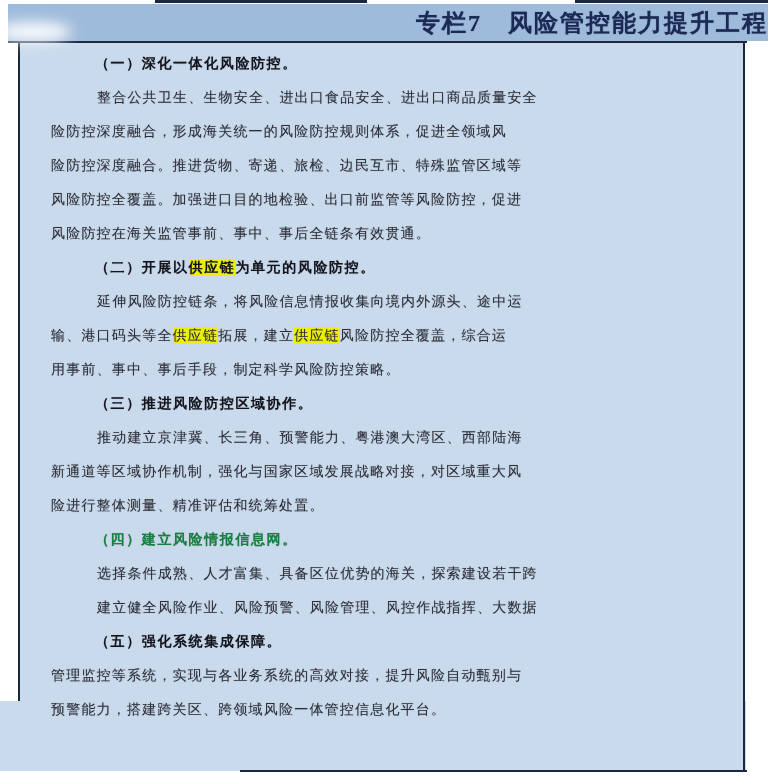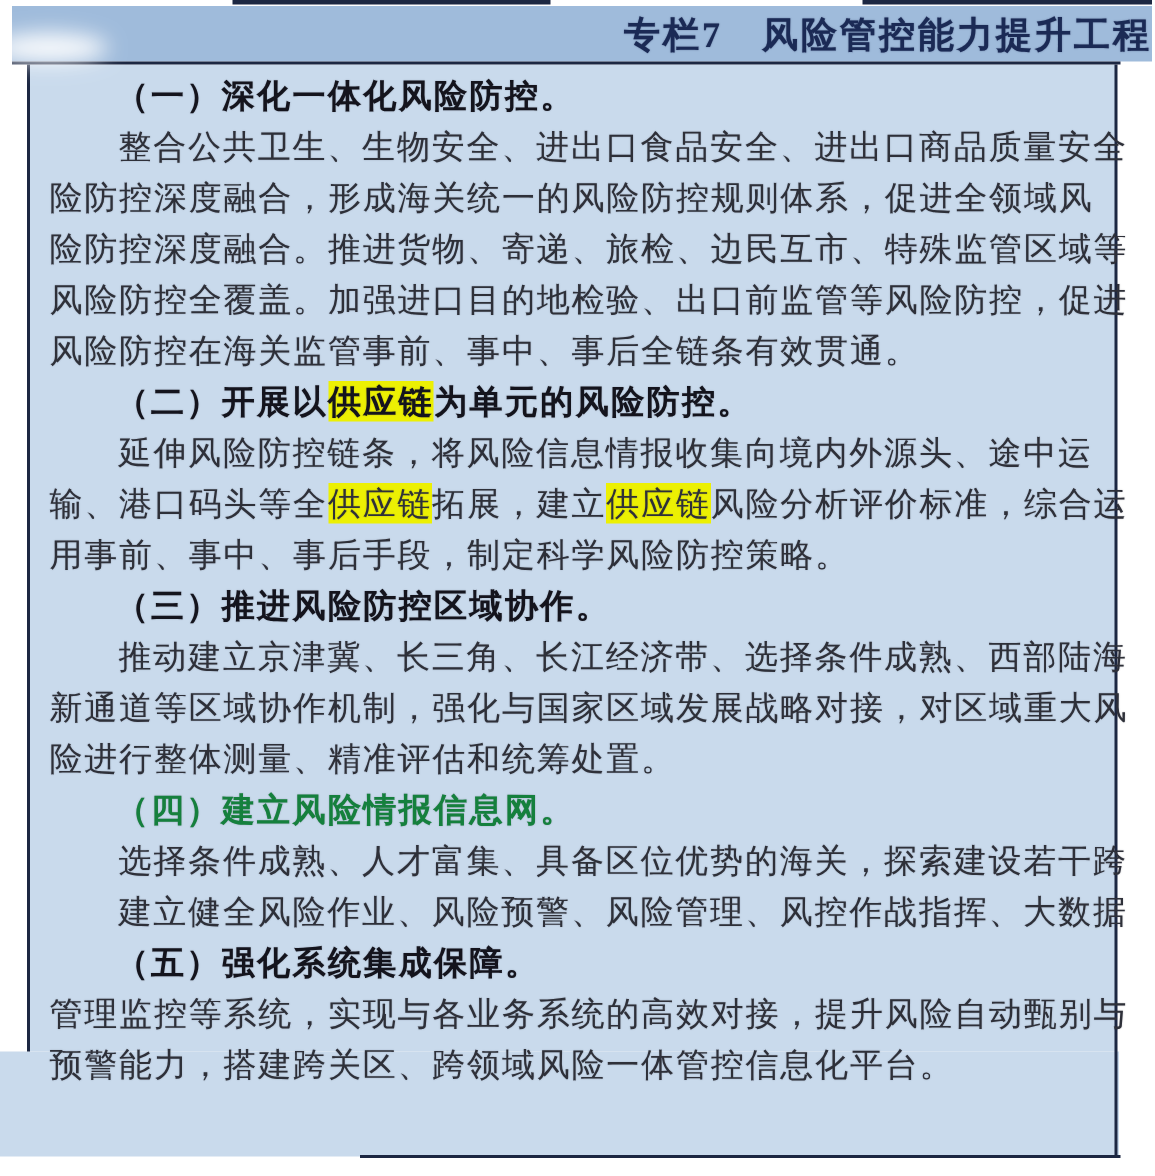--- a/index.html
+++ b/index.html
@@ -25,22 +25,22 @@
   .content-bg-shifted{position:absolute;left:0;top:701px;width:746px;height:70px;}
   .border-left{position:absolute;left:18px;top:43px;width:2px;height:658px;}
   .border-right{position:absolute;left:743px;top:43px;width:2px;height:729px;}
   .border-bottom{position:absolute;left:240px;top:770px;width:507px;height:2px;}
   .smudge{
     position:absolute;left:-6px;top:22px;width:78px;height:20px;
     background:#ffffff;border-radius:50%;filter:blur(7px);opacity:.95;
   }
   
   .text-area{
-    position:absolute;left:33px;top:47px;width:708px;
-    font-size:22px;letter-spacing:1.2px;
+    position:absolute;left:51px;top:47px;width:708px;
+    font-size:14px;letter-spacing:1.2px;
     text-shadow:0 0 1px rgba(45,45,60,.35);
   }
   .line{line-height:34px;height:34px;white-space:nowrap;overflow:visible;}
   .line.indent{padding-left:46px;}
   .line.heading{font-weight:bold;letter-spacing:1.6px;padding-left:44px;}
   .hl{padding:1px 0;}
 </style>
 </head>
 <body>
 
@@ -61,24 +61,24 @@
 
 <div class="text-area" id="text-area" style="color: rgb(46, 48, 57);">
     <div class="line heading" style="color: rgb(20, 20, 29);"><span>（一）深化一体化风险防控。</span></div>
     <div class="line indent"><span>整合公共卫生、生物安全、进出口食品安全、进出口商品质量安全</span></div>
     <div class="line "><span>险防控深度融合，形成海关统一的风险防控规则体系，促进全领域风</span></div>
     <div class="line "><span>险防控深度融合。推进货物、寄递、旅检、边民互市、特殊监管区域等</span></div>
     <div class="line "><span>风险防控全覆盖。加强进口目的地检验、出口前监管等风险防控，促进</span></div>
     <div class="line "><span>风险防控在海关监管事前、事中、事后全链条有效贯通。</span></div>
     <div class="line heading" style="color: rgb(20, 20, 29);"><span>（二）开展以</span><span class="hl" style="background: rgb(236, 240, 3);">供应链</span><span>为单元的风险防控。</span></div>
     <div class="line indent"><span>延伸风险防控链条，将风险信息情报收集向境内外源头、途中运</span></div>
-    <div class="line "><span>输、港口码头等全</span><span class="hl" style="background: rgb(236, 240, 3);">供应链</span><span>拓展，建立</span><span class="hl" style="background: rgb(236, 240, 3);">供应链</span><span>风险分析评价标准，综合运</span></div>
+    <div class="line "><span>输、港口码头等全</span><span class="hl" style="background: rgb(236, 240, 3);">供应链</span><span>拓展，建立</span><span class="hl" style="background: rgb(236, 240, 3);">供应链</span><span>风险防控全覆盖，综合运</span></div>
     <div class="line "><span>用事前、事中、事后手段，制定科学风险防控策略。</span></div>
     <div class="line heading" style="color: rgb(20, 20, 29);"><span>（三）推进风险防控区域协作。</span></div>
-    <div class="line indent"><span>推动建立京津冀、长三角、长江经济带、选择条件成熟、西部陆海</span></div>
+    <div class="line indent"><span>推动建立京津冀、长三角、预警能力、粤港澳大湾区、西部陆海</span></div>
     <div class="line "><span>新通道等区域协作机制，强化与国家区域发展战略对接，对区域重大风</span></div>
     <div class="line "><span>险进行整体测量、精准评估和统筹处置。</span></div>
     <div class="line heading" style="color: #15803d;"><span>（四）建立风险情报信息网。</span></div>
     <div class="line indent"><span>选择条件成熟、人才富集、具备区位优势的海关，探索建设若干跨</span></div>
     <div class="line indent"><span>建立健全风险作业、风险预警、风险管理、风控作战指挥、大数据</span></div>
     <div class="line heading" style="color: rgb(20, 20, 29);"><span>（五）强化系统集成保障。</span></div>
     <div class="line "><span>管理监控等系统，实现与各业务系统的高效对接，提升风险自动甄别与</span></div>
     <div class="line "><span>预警能力，搭建跨关区、跨领域风险一体管控信息化平台。</span></div>
   </div>
 

